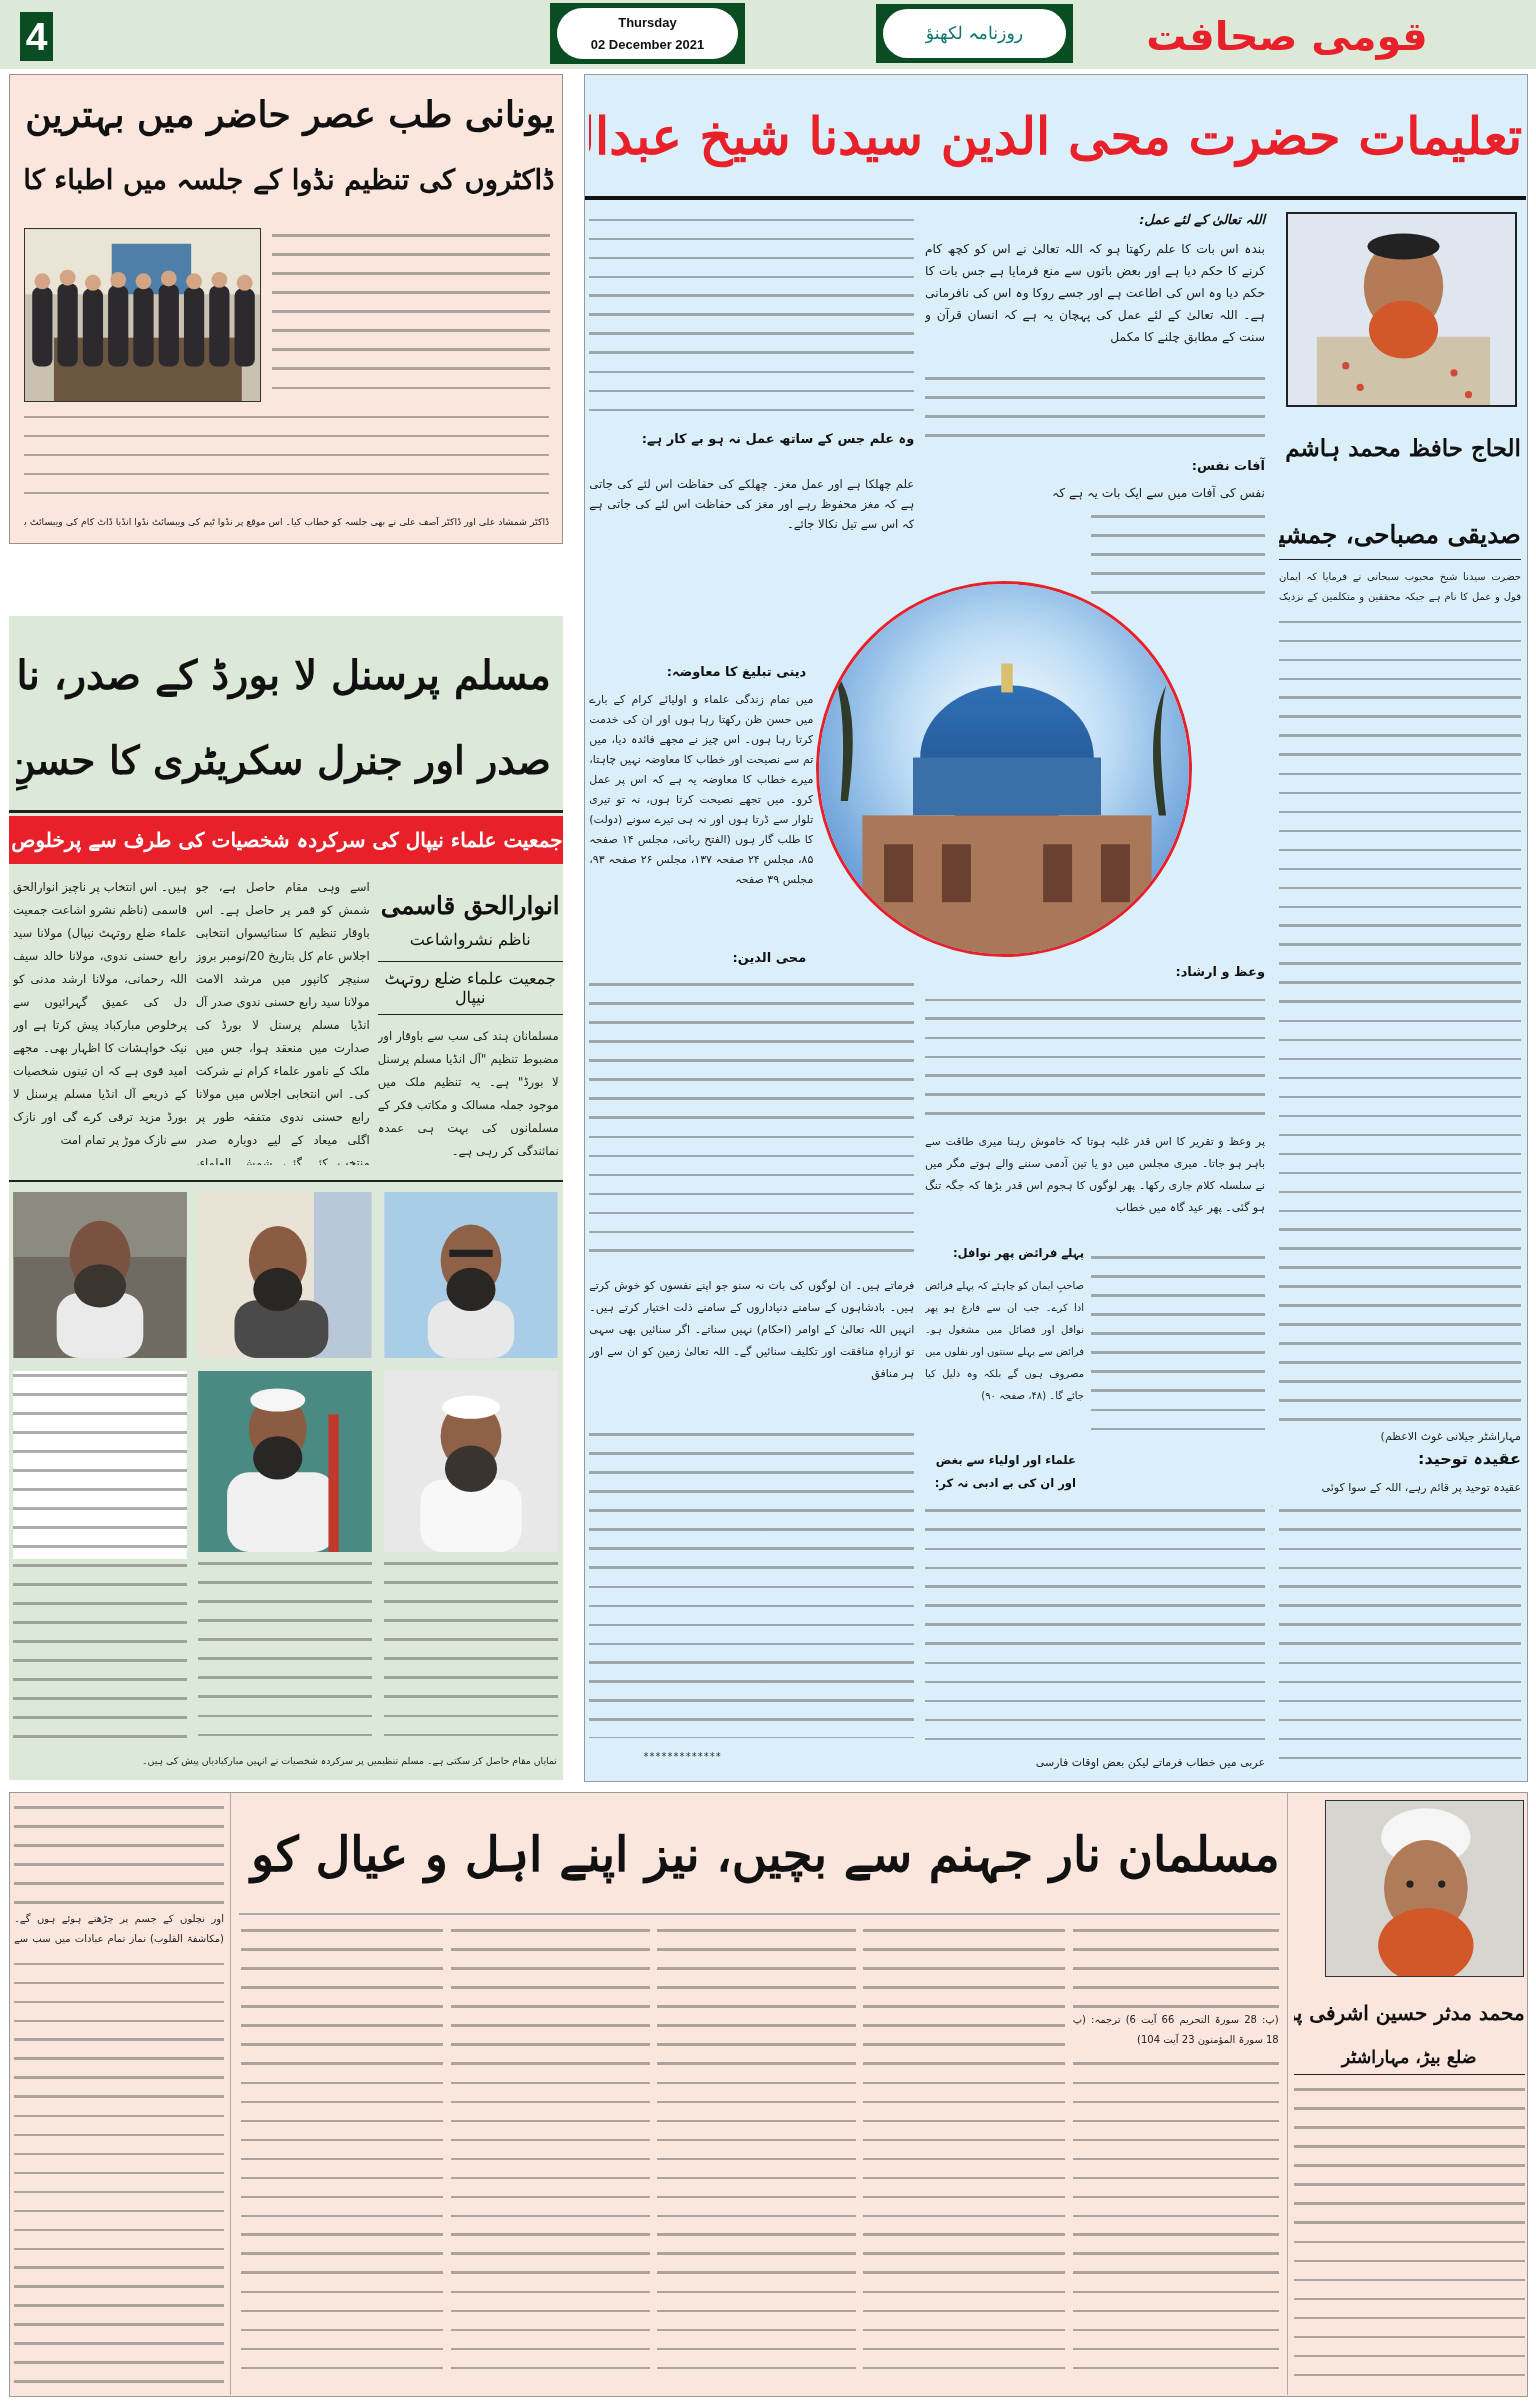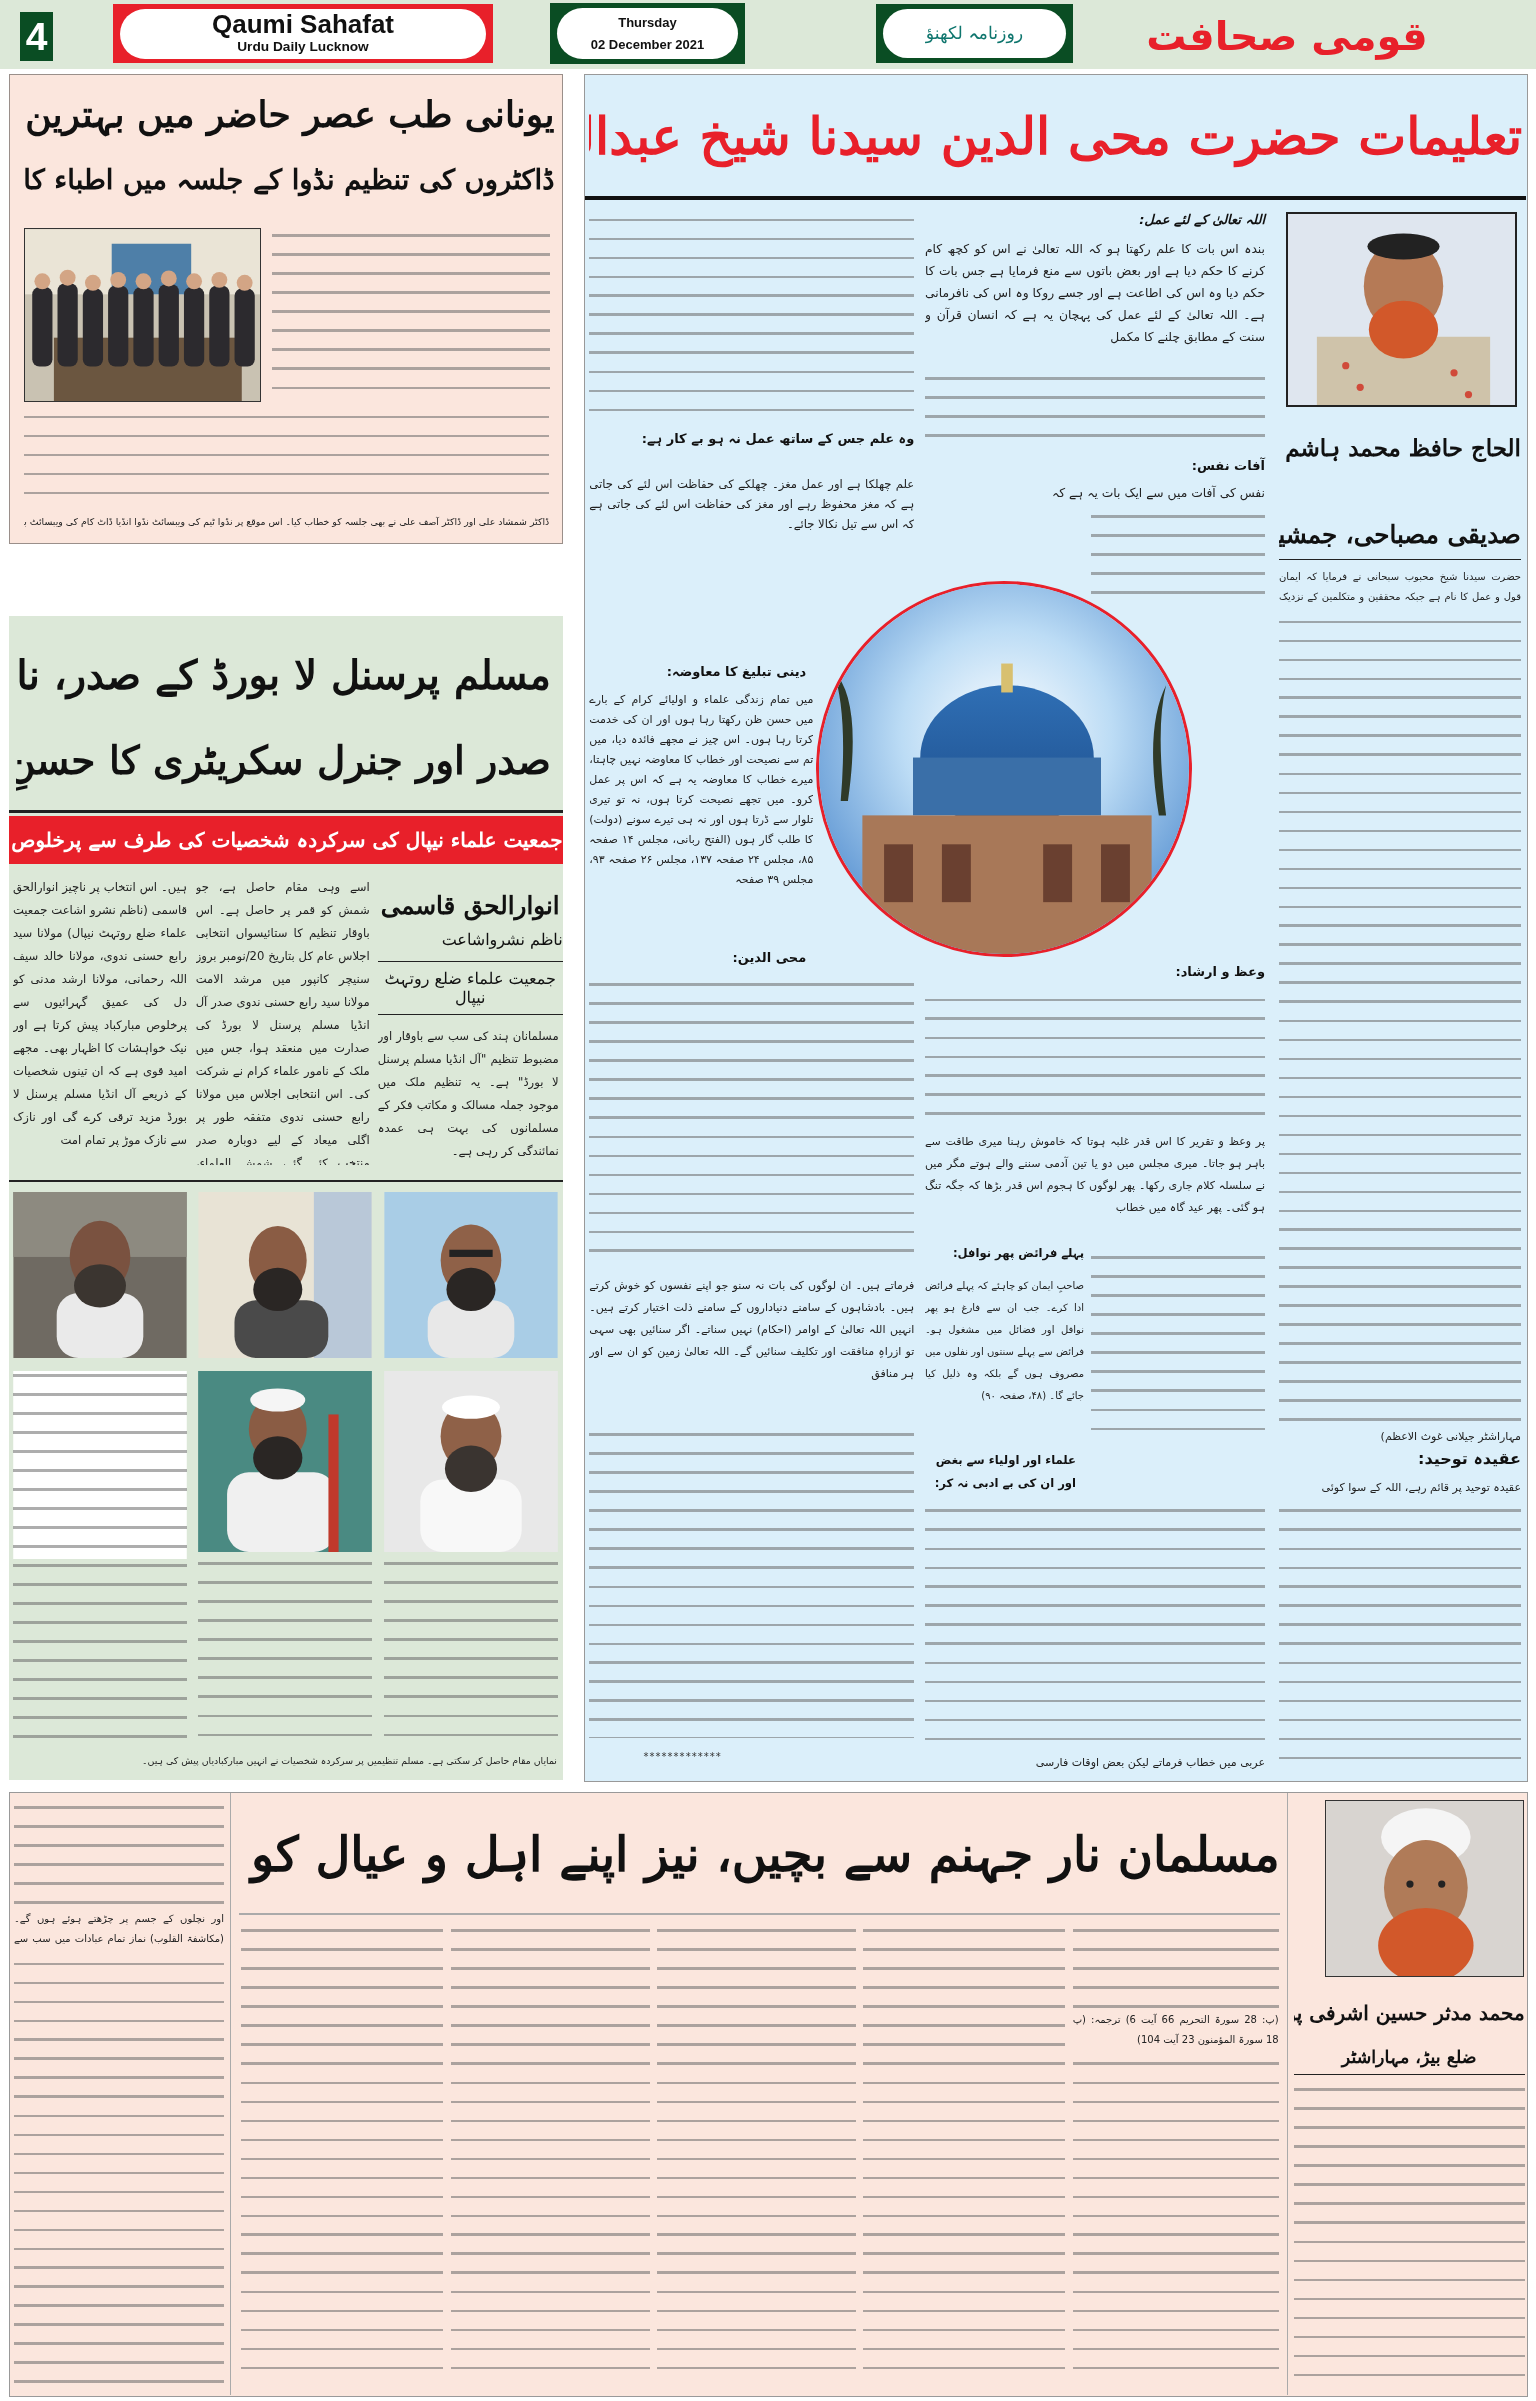--- a/index.html
+++ b/index.html
@@ -25,26 +25,20 @@
   .subhead{font:bold 16px "DejaVu Sans",sans-serif;color:#111;direction:rtl;text-align:right;}
   .photo{overflow:hidden;}
   
   .lines{background:repeating-linear-gradient(to bottom,transparent 0 6.5px,#6a6a6a 6.5px 8.7px,transparent 8.7px 19px);opacity:.55;}
 </style>
 </head>
 <body>
 
 <div id="masthead" class="abs">
   <div id="page-num" class="abs">4</div>
-  <div id="eng-title-box" class="abs">
-    <div id="eng-title-inner">
-      <div id="eng-title">Qaumi Sahafat</div>
-      <div id="eng-subtitle">Urdu Daily Lucknow</div>
-    </div>
-  </div>
   <div id="date-box" class="abs">
     <div id="date-inner">
       <div>Thursday</div>
       <div>02 December 2021</div>
     </div>
   </div>
   <div id="roznama-box" class="abs">
     <div id="roznama-inner">روزنامہ لکھنؤ</div>
   </div>
   <div id="urdu-masthead" class="abs">قومی صحافت</div>
@@ -90,21 +84,21 @@
 </div>
 
 <div class="abs" style="left:8.7px;top:616px;width:554px;height:1164px;background:#dce8d8;">
   <div class="abs rtl" style="left:7.2px;top:14.5px;width:535px;height:87px;font:bold 40px 'DejaVu Serif',serif;color:#111;line-height:87px;white-space:nowrap;overflow:hidden;text-align:center;">مسلم پرسنل لا بورڈ کے صدر، نائب</div>
   <div class="abs rtl" style="left:7.2px;top:101px;width:535px;height:87px;font:bold 39px 'DejaVu Serif',serif;color:#111;line-height:87px;white-space:nowrap;overflow:hidden;text-align:center;">صدر اور جنرل سکریٹری کا حسنِ انتخاب</div>
   <div class="abs" style="left:0;top:194px;width:554px;height:2.9px;background:#222;"></div>
   <div class="abs rtl" style="left:0;top:200px;width:554px;height:48px;background:#e8202a;color:#fff;font:bold 20px 'DejaVu Serif',serif;line-height:48px;white-space:nowrap;overflow:hidden;text-align:center;">جمعیت علماء نیپال کی سرکردہ شخصیات کی طرف سے پرخلوص مبارکباد</div>
 
   <div class="abs" style="left:369px;top:260px;width:185px;height:145px;">
     <div class="rtl" style="font:bold 24.6px 'DejaVu Serif',serif;color:#111;text-align:center;margin-top:14.5px;">انوارالحق قاسمی</div>
-    <div class="rtl" style="font:16px 'DejaVu Serif',serif;color:#111;margin-top:10px;padding-bottom:12px;border-bottom:1.4px solid #222;">ناظم نشرواشاعت</div>
+    <div class="rtl" style="font:16px 'DejaVu Serif',serif;color:#111;text-align:center;margin-top:10px;padding-bottom:12px;border-bottom:1.4px solid #222;">ناظم نشرواشاعت</div>
     <div class="rtl" style="font:16px 'DejaVu Serif',serif;color:#111;text-align:center;margin-top:7.2px;padding-bottom:7.2px;border-bottom:1.4px solid #222;">جمعیت علماء ضلع روتہٹ نیپال</div>
   </div>
   <div class="abs col-text" style="left:369px;top:409px;width:181px;height:145px;font-size:11.6px;line-height:23px;">مسلمانان ہند کی سب سے باوقار اور مضبوط تنظیم "آل انڈیا مسلم پرسنل لا بورڈ" ہے۔ یہ تنظیم ملک میں موجود جملہ مسالک و مکاتب فکر کے مسلمانوں کی بہت ہی عمدہ نمائندگی کر رہی ہے۔</div>
   <div class="abs col-text" style="left:187px;top:260px;width:174px;height:289px;font-size:11.6px;line-height:23px;">اسے وہی مقام حاصل ہے، جو شمش کو قمر پر حاصل ہے۔ اس باوقار تنظیم کا ستائیسواں انتخابی اجلاس عام کل بتاریخ 20/نومبر بروز سنیچر کانپور میں مرشد الامت مولانا سید رابع حسنی ندوی صدر آل انڈیا مسلم پرسنل لا بورڈ کی صدارت میں منعقد ہوا، جس میں ملک کے نامور علماء کرام نے شرکت کی۔ اس انتخابی اجلاس میں مولانا رابع حسنی ندوی متفقہ طور پر اگلی میعاد کے لیے دوبارہ صدر منتخب کئے گئے، شمش العلماء، عالمی شہرت یافتہ فقیہ مولانا محمد خالد سیف</div>
   <div class="abs col-text" style="left:4.3px;top:260px;width:174px;height:289px;font-size:11.6px;line-height:23px;">ہیں۔ اس انتخاب پر ناچیز انوارالحق قاسمی (ناظم نشرو اشاعت جمعیت علماء ضلع روتہٹ نیپال) مولانا سید رابع حسنی ندوی، مولانا خالد سیف اللہ رحمانی، مولانا ارشد مدنی کو دل کی عمیق گہرائیوں سے پرخلوص مبارکباد پیش کرتا ہے اور نیک خواہشات کا اظہار بھی۔ مجھے امید قوی ہے کہ ان تینوں شخصیات کے ذریعے آل انڈیا مسلم پرسنل لا بورڈ مزید ترقی کرے گی اور نازک سے نازک موڑ پر تمام امت</div>
 
   <div class="abs" style="left:0;top:564px;width:554px;height:405px;border-top:2.2px solid #222;">
 
     <div class="abs photo" style="left:4.3px;top:10px;width:174px;height:166px;">
       <svg width="174" height="166" viewBox="0 0 240 230">

